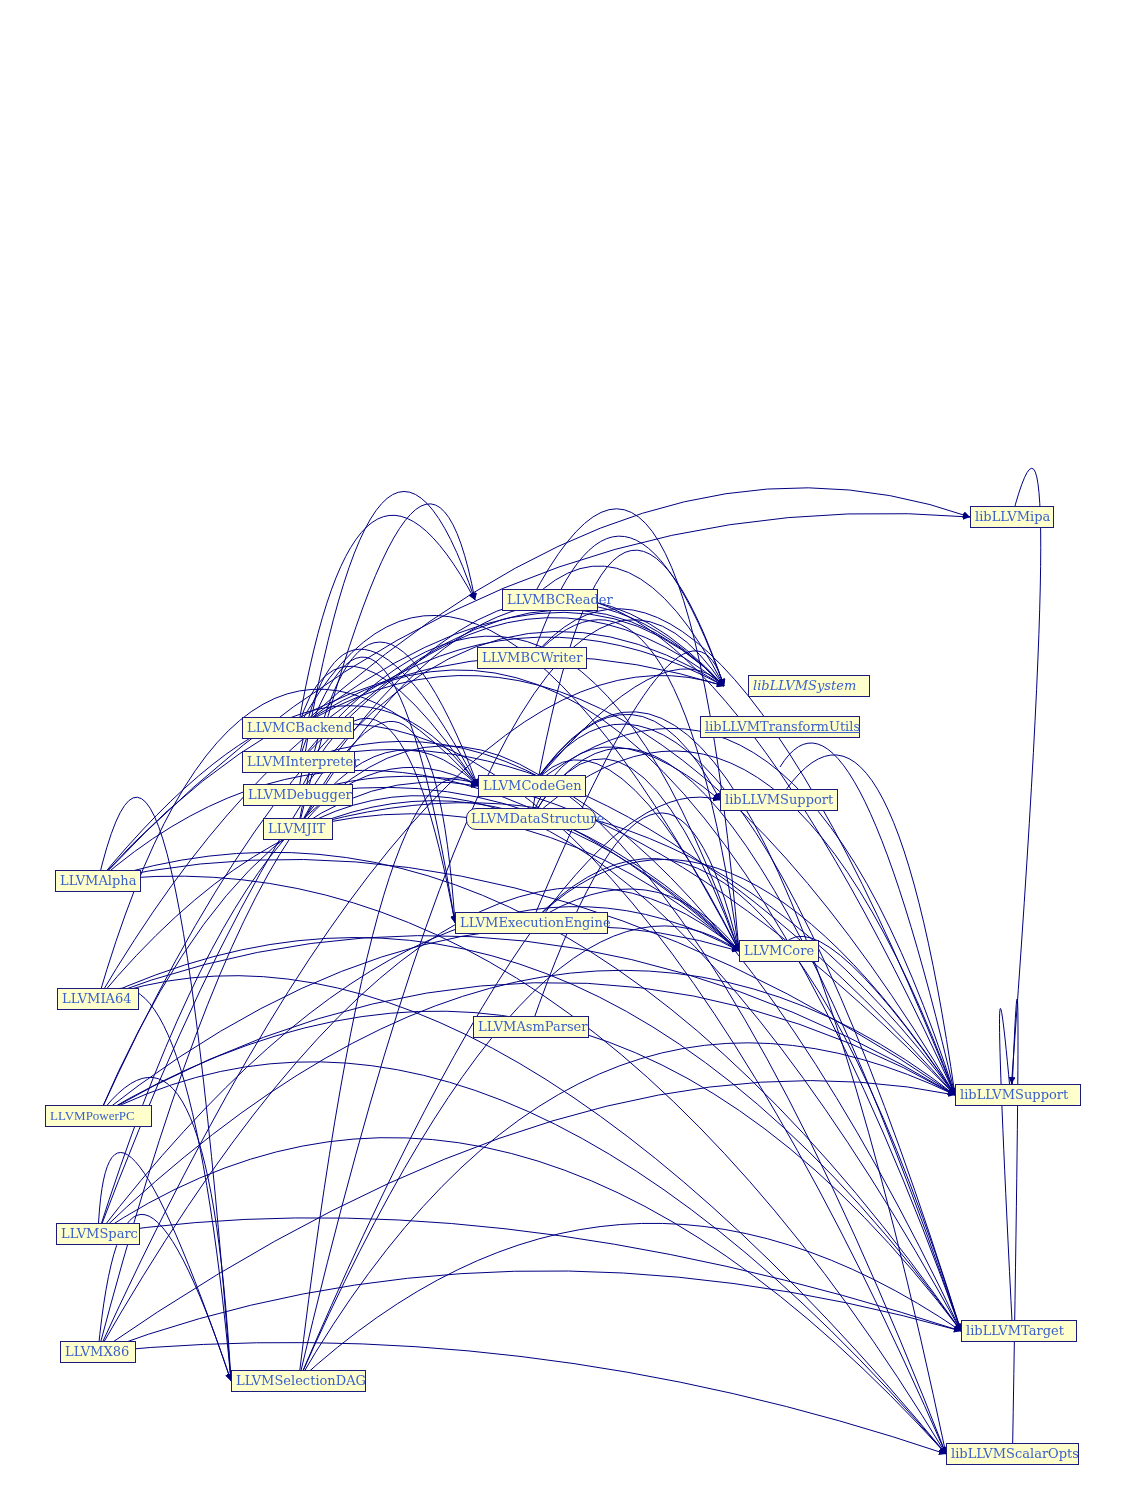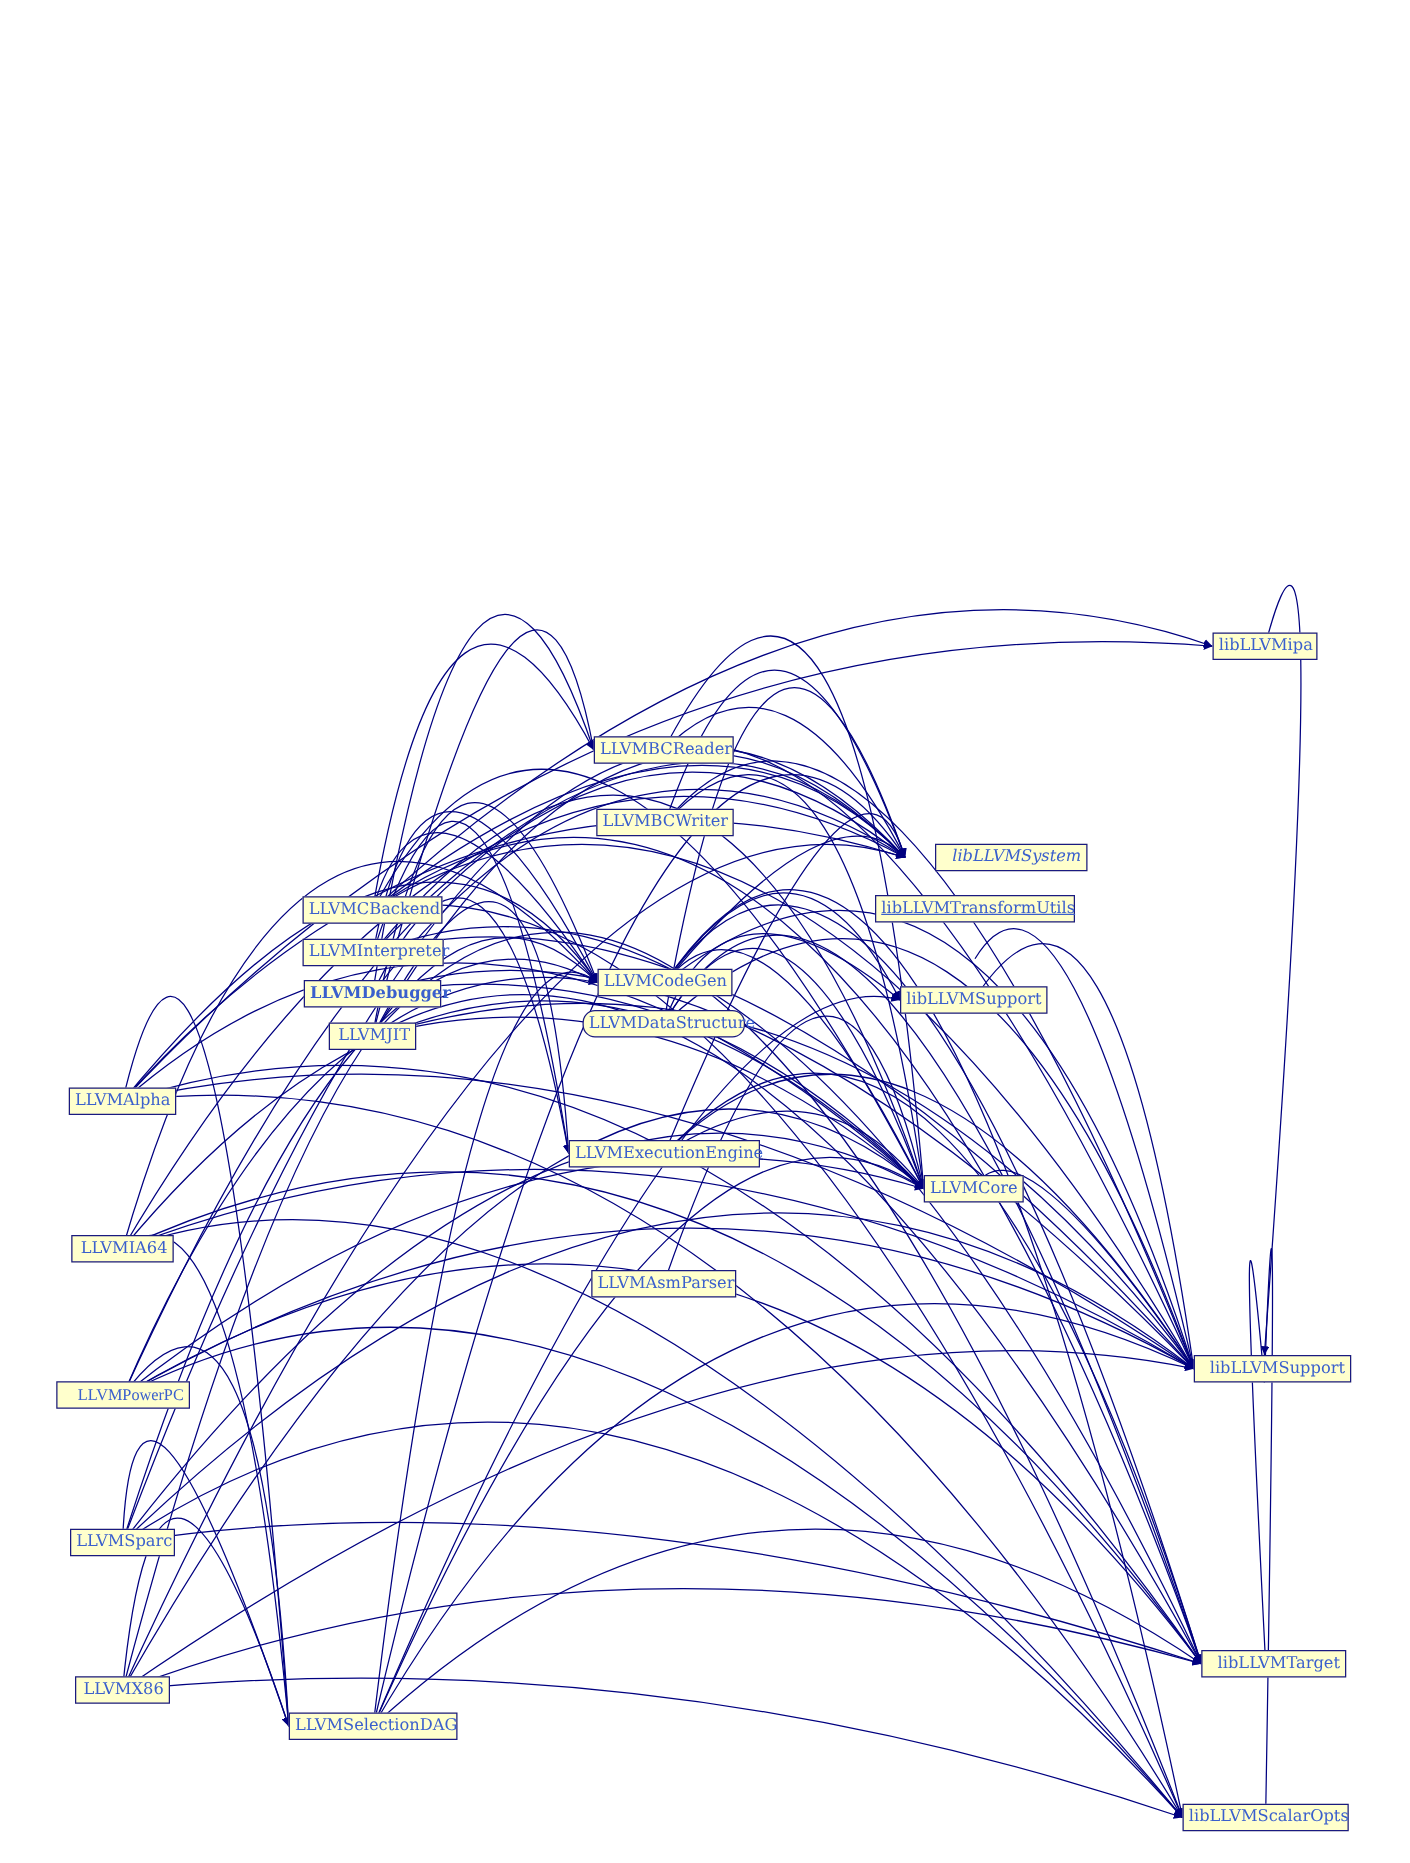--- a/index.html
+++ b/index.html
@@ -1,20 +1,20 @@
 <!DOCTYPE html>
 <html><head>
 <meta charset="utf-8">
 <style>
   html,body{margin:0;padding:0;background:#ffffff;}
   #canvas{position:relative;width:1128px;height:1490px;overflow:hidden;background:#fff;}
   #edges{position:absolute;left:0;top:0;}
   .node{position:absolute;box-sizing:border-box;height:22px;background:#ffffcc;border:1px solid #1a1a80;
         font-family:"DejaVu Serif","Liberation Serif",serif;font-size:13px;line-height:20px;color:#3a5fcd;
-        padding:0 4px;white-space:nowrap;cursor:pointer;text-align:right;}
+        padding:0 4px;white-space:nowrap;cursor:pointer;}
 </style>
 </head>
 <body>
 
 <div id="canvas">
   <svg id="edges" width="1128" height="1490">
     <defs>
       <marker id="arr" viewBox="0 0 10 10" refX="10" refY="5" markerWidth="7" markerHeight="7" orient="auto">
         <path d="M0,0 L10,5 L0,10 z" fill="#000080"></path>
       </marker>
@@ -113,28 +113,28 @@
         <path d="M531,1027 Q665,641 739,951" marker-end="url(#arr)"></path>
         <path d="M779,951 Q814,888 955,1095" marker-end="url(#arr)"></path>
         <path d="M780,767 Q851.5,651 955,1095" marker-end="url(#arr)"></path>
         <path d="M779,800 Q888,631 955,1095" marker-end="url(#arr)"></path>
         <path d="M1012,517 Q1069.75,295 1011.5,1084" marker-end="url(#arr)"></path>
         <path d="M1012.5,1331 Q987,831 1011.5,1106" marker-end="url(#arr)"></path>
         <path d="M1012.5,1454 Q1024,778 1011.5,1106" marker-end="url(#arr)"></path>
       </g>
   </svg>
   <div id="nodes">
-      <div class="node" style="left: 475px; top: 589px; width: 112px;">LLVMBCReader</div>
+      <div class="node" style="left: 502px; top: 589px; width: 96px;">LLVMBCReader</div>
       <div class="node" style="left: 477px; top: 647px; width: 110px;">LLVMBCWriter</div>
       <div class="node" style="left: 748px; top: 675px; width: 122px; font-style: italic;">libLLVMSystem</div>
       <div class="node" style="left: 242px; top: 717px; width: 112px;">LLVMCBackend</div>
       <div class="node" style="left: 242px; top: 751px; width: 113px;">LLVMInterpreter</div>
       <div class="node" style="left: 700px; top: 716px; width: 160px; text-decoration: underline;">libLLVMTransformUtils</div>
       <div class="node" style="left: 478px; top: 775px; width: 108px;">LLVMCodeGen</div>
-      <div class="node" style="left: 243px; top: 784px; width: 110px; font-weight: bold;">LLVMDebugger</div>
+      <div class="node" style="left: 243px; top: 784px; width: 110px;">LLVMDebugger</div>
       <div class="node" style="left: 720px; top: 789px; width: 118px;">libLLVMSupport</div>
       <div class="node" style="left: 466px; top: 808px; width: 130px; border-radius: 10px;">LLVMDataStructure</div>
       <div class="node" style="left: 263px; top: 818px; width: 70px;">LLVMJIT</div>
       <div class="node" style="left: 55px; top: 870px; width: 86px;">LLVMAlpha</div>
       <div class="node" style="left: 455px; top: 912px; width: 153px;">LLVMExecutionEngine</div>
       <div class="node" style="left: 739px; top: 940px; width: 80px;">LLVMCore</div>
       <div class="node" style="left: 57px; top: 988px; width: 82px;">LLVMIA64</div>
       <div class="node" style="left: 473px; top: 1016px; width: 116px;">LLVMAsmParser</div>
       <div class="node" style="left: 45px; top: 1105px; width: 107px; font-family: Liberation Serif, serif;">LLVMPowerPC</div>
       <div class="node" style="left: 955px; top: 1084px; width: 126px;">libLLVMSupport</div>

